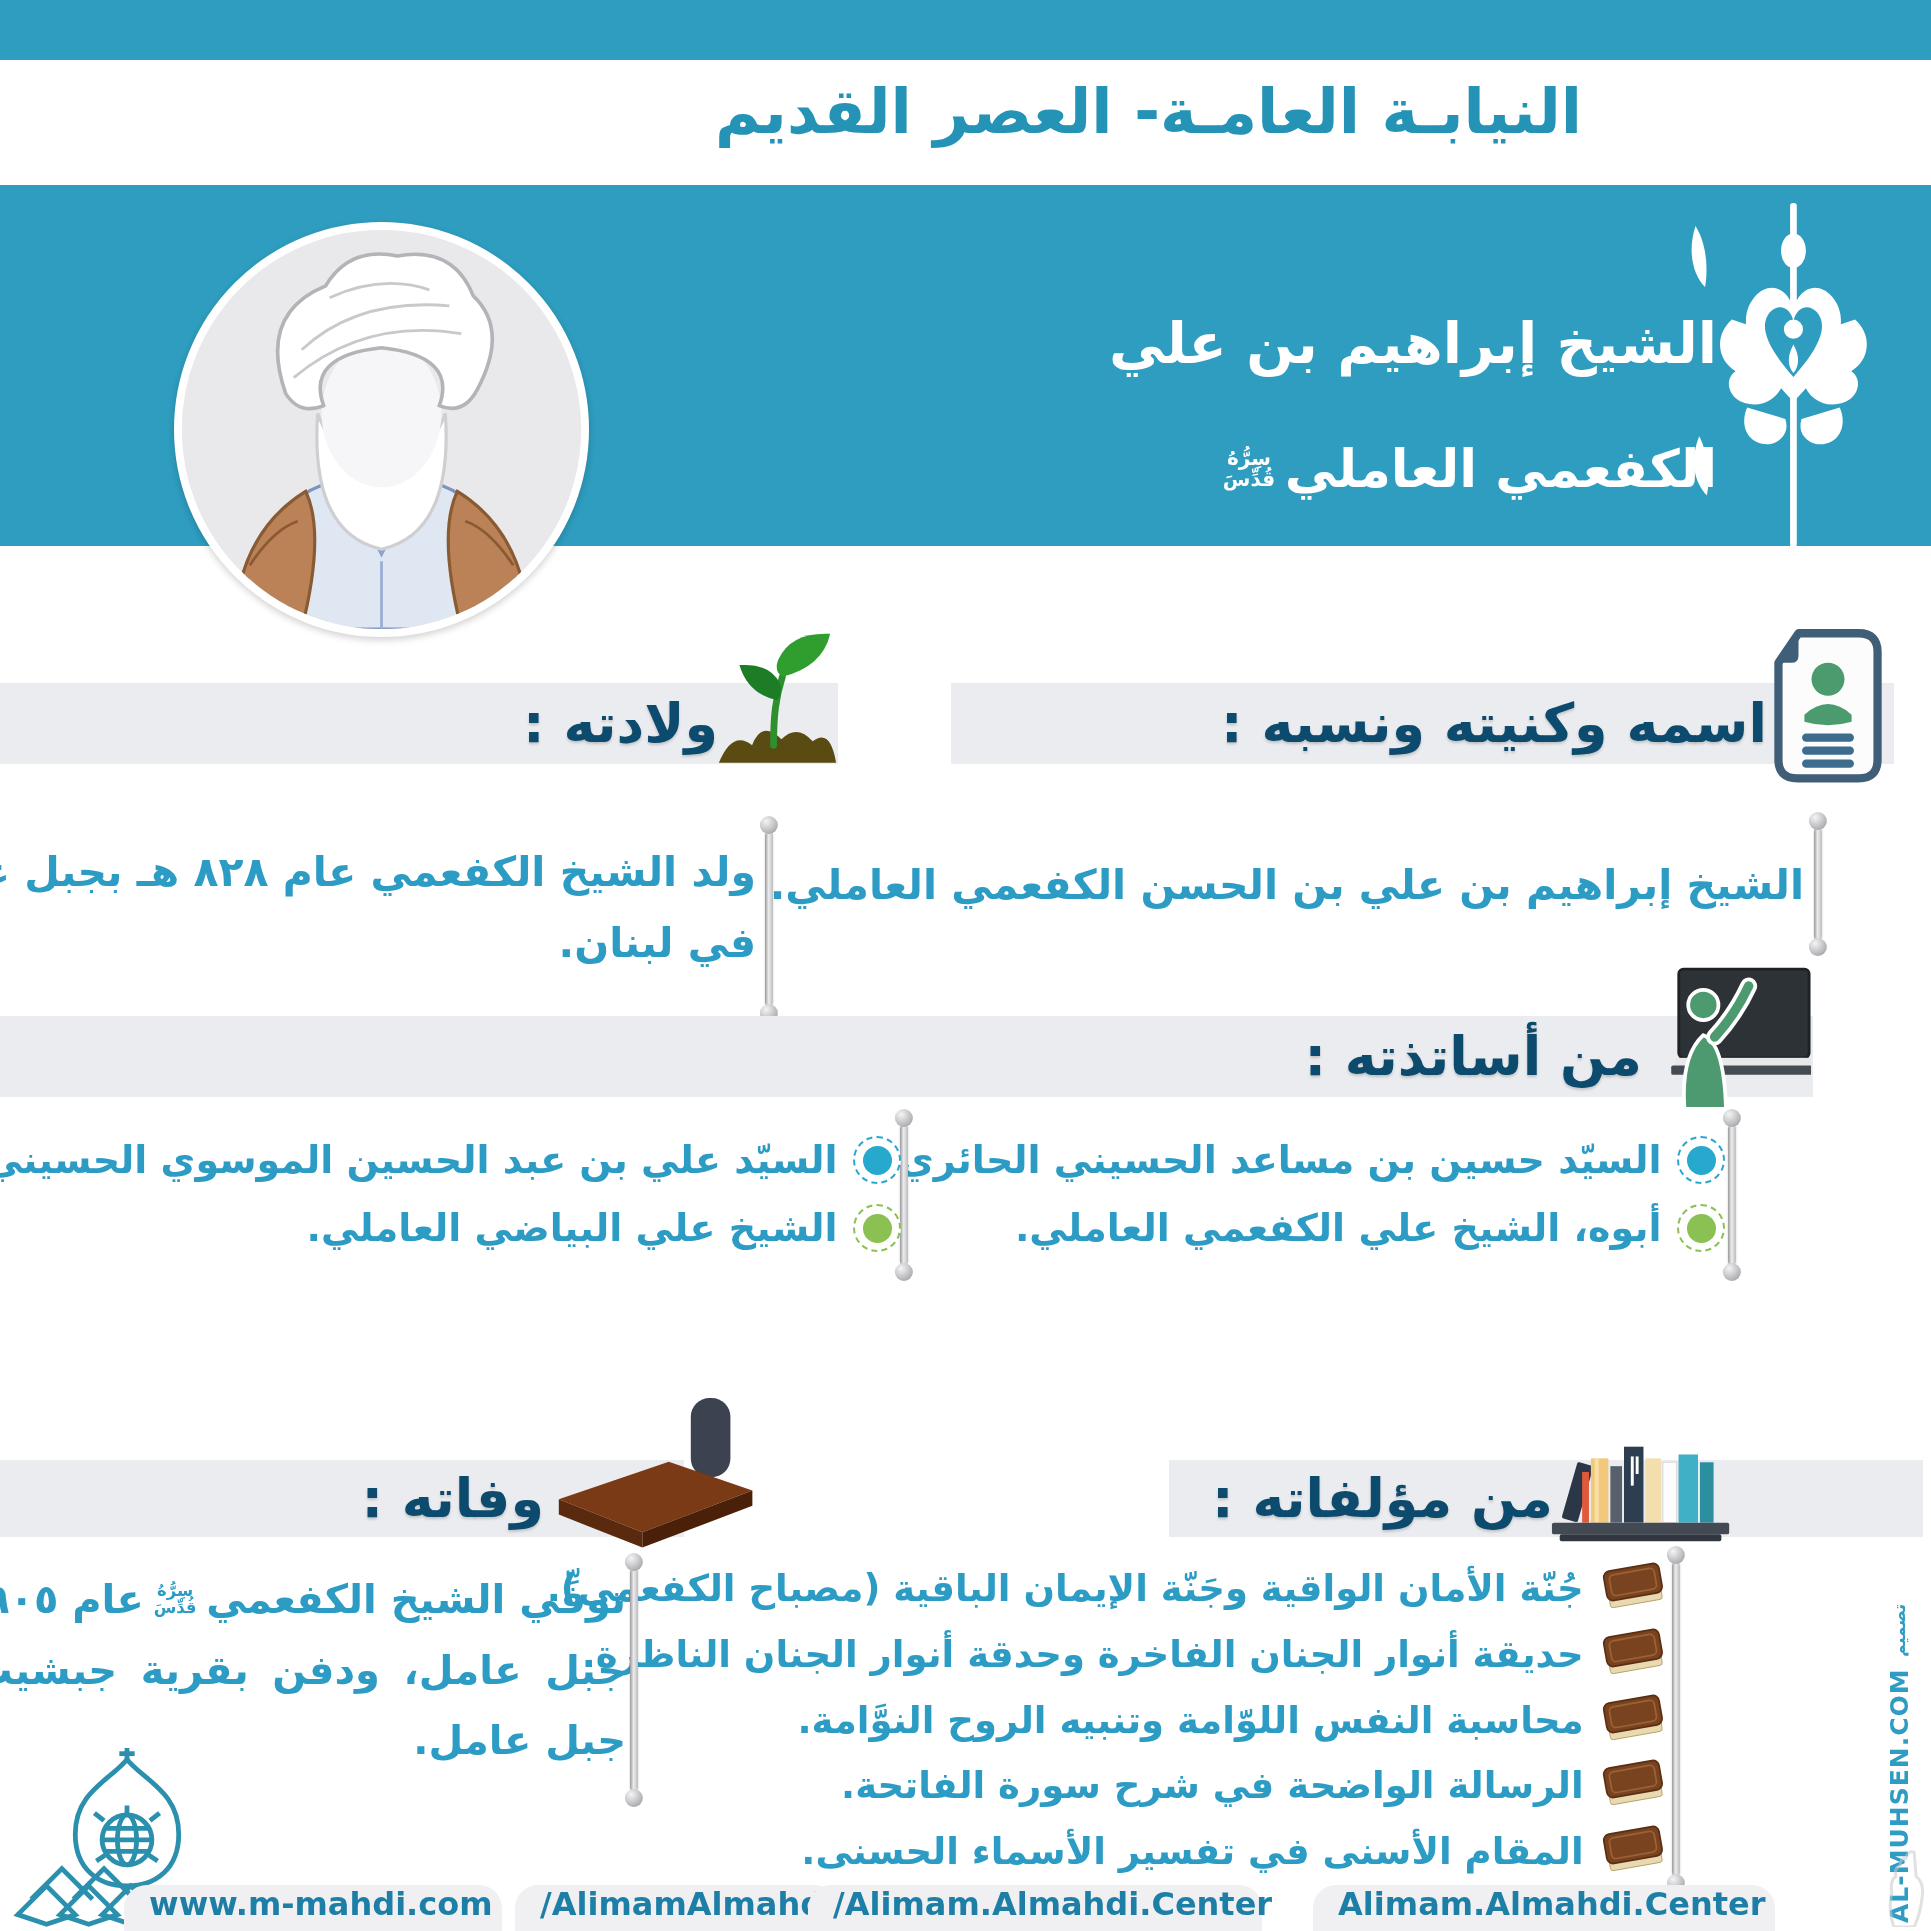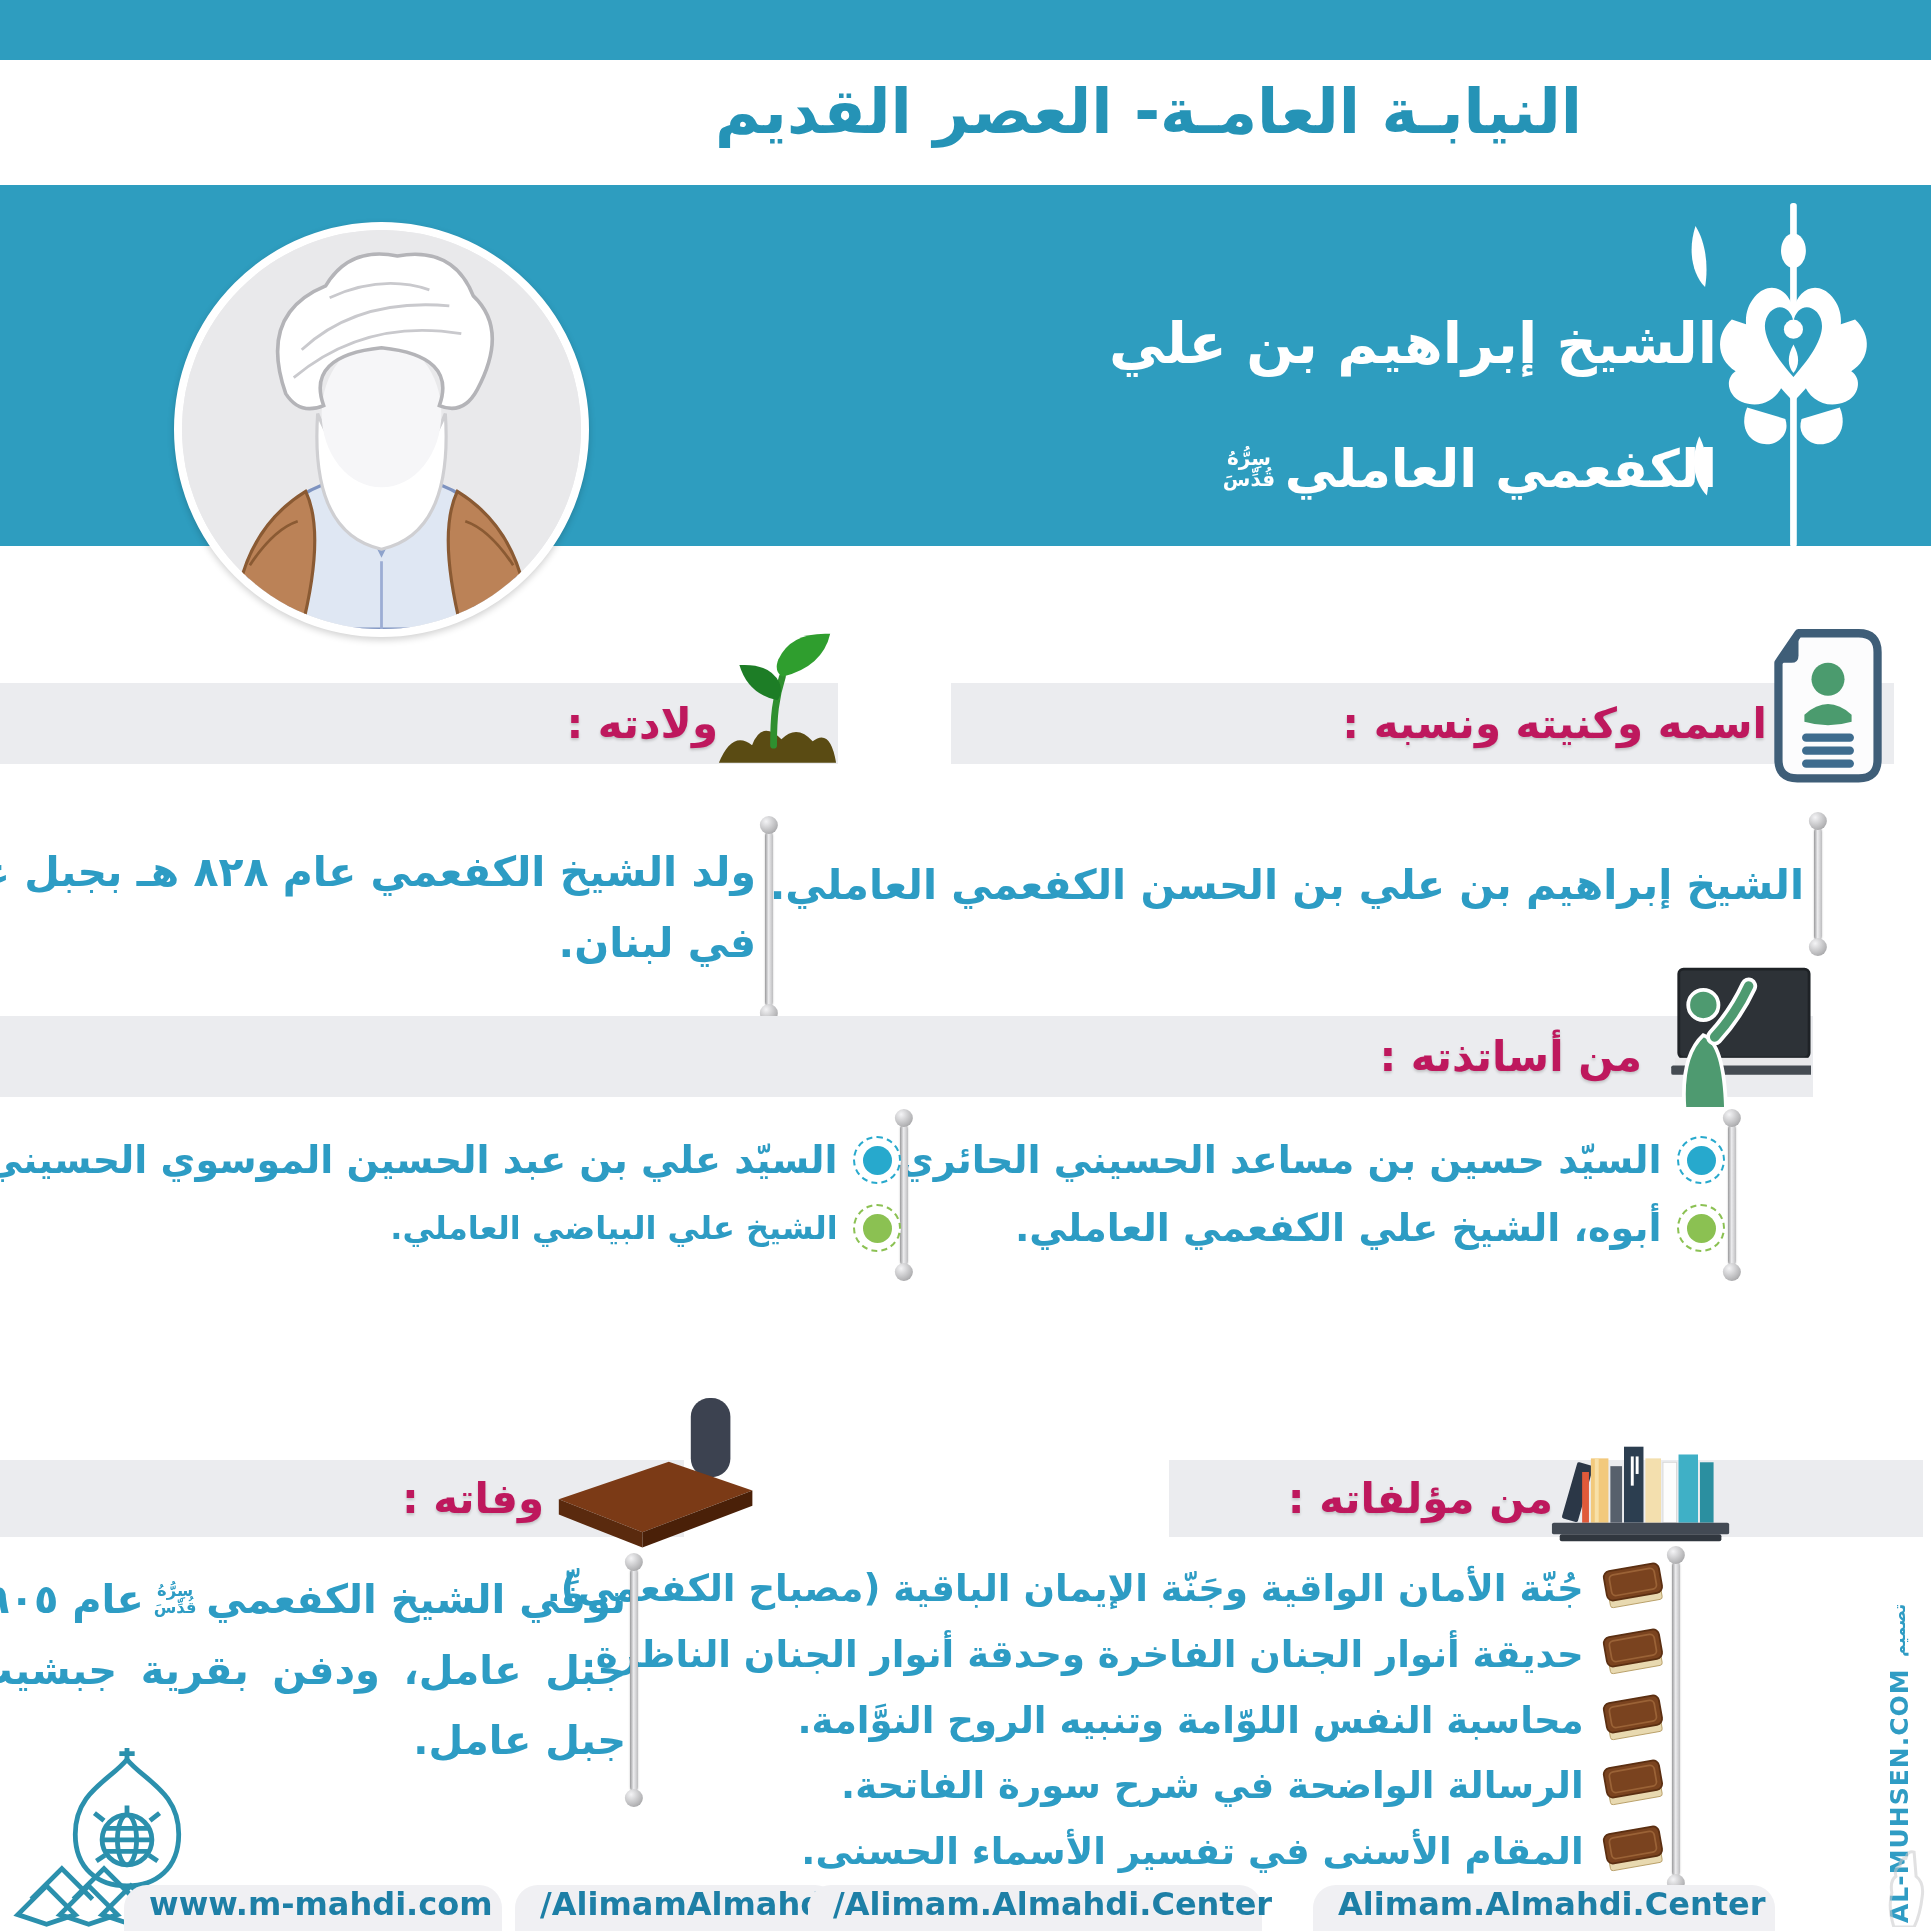--- a/index.html
+++ b/index.html
@@ -2,21 +2,21 @@
 <html lang="ar"><head>
 <meta charset="utf-8">
 <style>
   html,body{margin:0;padding:0;background:#ffffff;}
   #canvas{position:relative;width:1931px;height:1931px;background:#ffffff;overflow:hidden;
           font-family:"DejaVu Sans",sans-serif;padding-left:8px;}
   .abs{position:absolute;}
   .ar{direction:rtl;unicode-bidi:isolate;}
   .teal-bg{background:#2e9dbf;}
   .grayband{background:#ebecef;}
-  .sec-title{color:#be185d;font-weight:bold;font-size:42px;white-space:nowrap;
+  .sec-title{color:#0c4a6e;font-weight:bold;font-size:54px;white-space:nowrap;
              text-shadow:0 1.9px 2.9px rgba(0,0,0,.18);}
   .body-teal{color:#2d9cc4;font-weight:bold;white-space:nowrap;}
   .rod{position:absolute;width:7.7px;border-radius:3.9px;
        background:linear-gradient(90deg,#9a9a9c,#ececee 45%,#bdbdbf);
        box-shadow:0 0 1.9px rgba(0,0,0,.25);}
   .rod::before,.rod::after{content:"";position:absolute;left:50%;transform:translateX(-50%);
        width:18.3px;height:18.3px;border-radius:50%;
        background:radial-gradient(circle at 35% 30%,#f4f4f6,#b6b6b8 65%,#8e8e90);}
   .rod::before{top:-16.4px;} .rod::after{bottom:-16.4px;}
   .bullet{width:44px;height:44px;border-radius:50%;background:#fff;flex:0 0 auto;
@@ -151,21 +151,21 @@
   <div class="t-item" style="right:1038px;top:1136px;">
     <span class="bullet teal">
         <i></i>
       </span>
     <span class="body-teal" style="font-size:38px;">السيّد علي بن عبد الحسين الموسوي الحسيني.</span>
   </div>
   <div class="t-item" style="right:1038px;top:1204px;">
     <span class="bullet green">
         <i></i>
       </span>
-    <span class="body-teal" style="font-size:32px;">الشيخ علي البياضي العاملي.</span>
+    <span class="body-teal" style="font-size:38px;">الشيخ علي البياضي العاملي.</span>
   </div>
 
   <div class="abs grayband" style="left:1169px;top:1460px;width:754px;height:77px;"></div>
   <div class="abs ar sec-title" style="right:386px;top:1460px;line-height:77px;">من مؤلفاته :</div>
   <svg class="abs" viewBox="0 0 190 115" style="left:1550px;top:1435px;width:185px;height:112px;">
     <g transform="rotate(16 22 86)">
         <rect x="12" y="28" width="17" height="60" rx="2" fill="#2b3747"></rect>
       </g>
     <rect x="33" y="38" width="7" height="52" fill="#e05a3a"></rect>
     <rect x="42" y="24" width="18" height="66" fill="#f2c97c"></rect>

